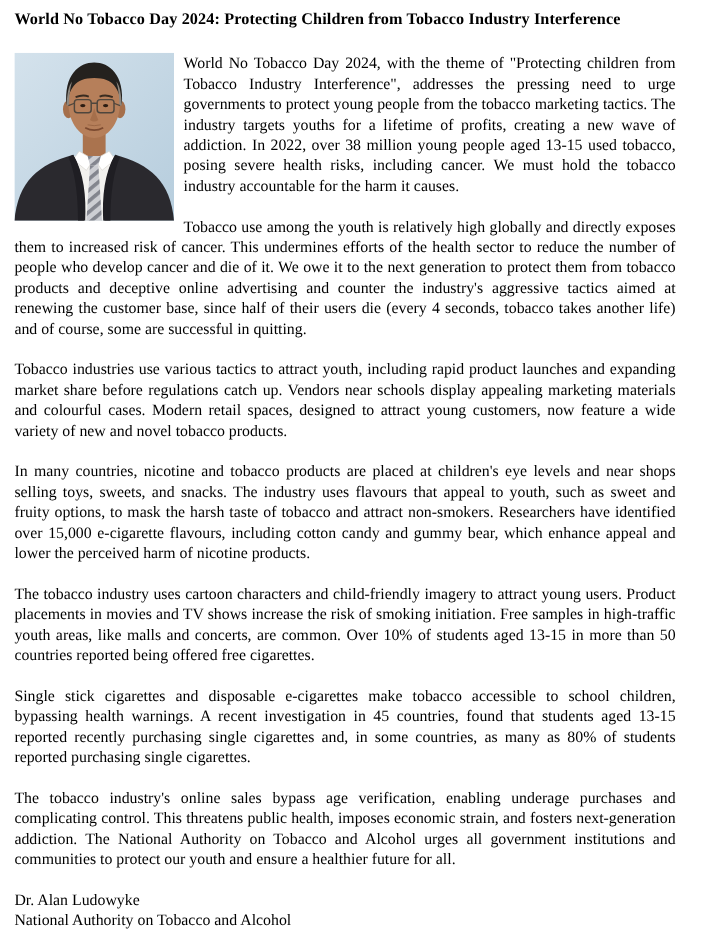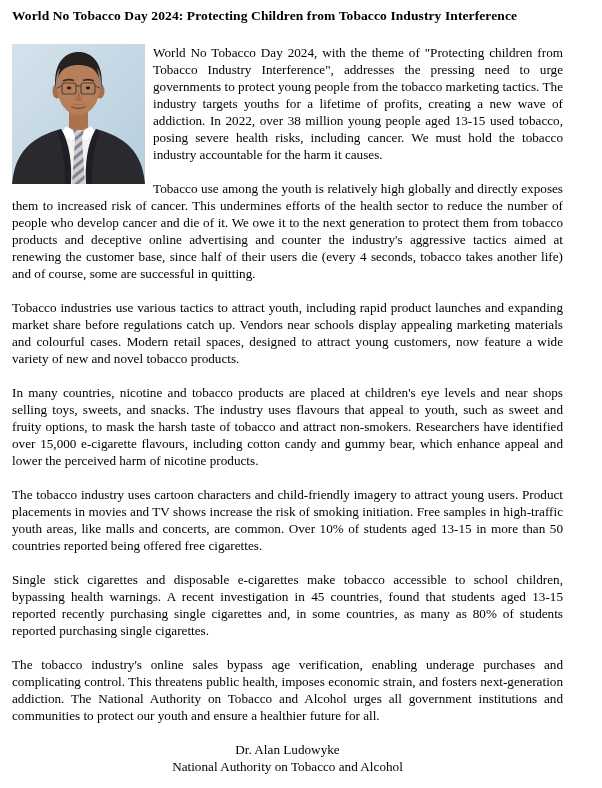--- a/index.html
+++ b/index.html
@@ -35,21 +35,21 @@
     font-size: 13.2px;
     line-height: 17px;
     text-align: justify;
     margin-bottom: 17px;
     font-family: Liberation Serif, serif;
   }
   .signature { margin-top: 0; }
   .signature div {
     font-size: 13.2px;
     line-height: 17px;
-    text-align: center;
+    text-align: left;
   }
 </style>
 </head>
 <body>
 
 <div class="page">
 
   <h1 class="doc-title">World No Tobacco Day 2024: Protecting Children from Tobacco Industry Interference</h1>
 
   <div class="portrait">

